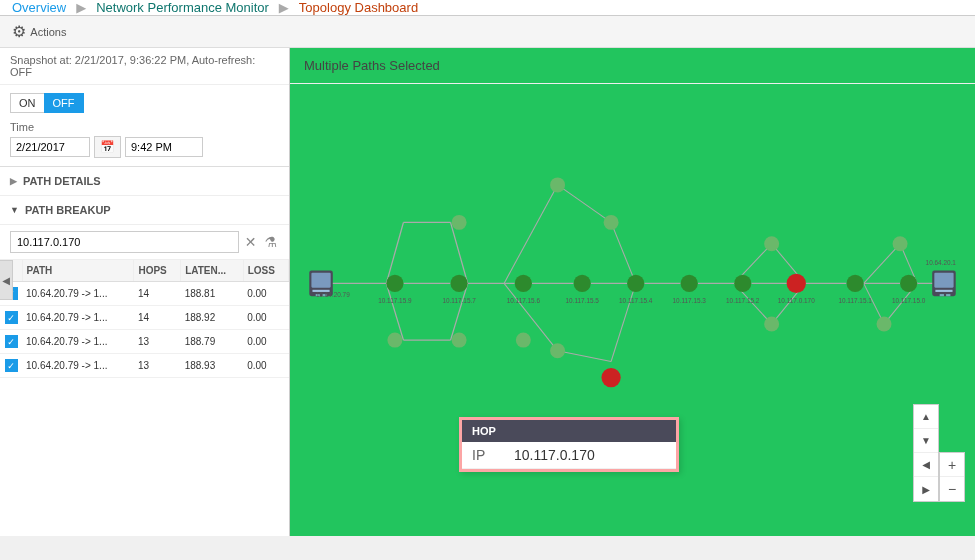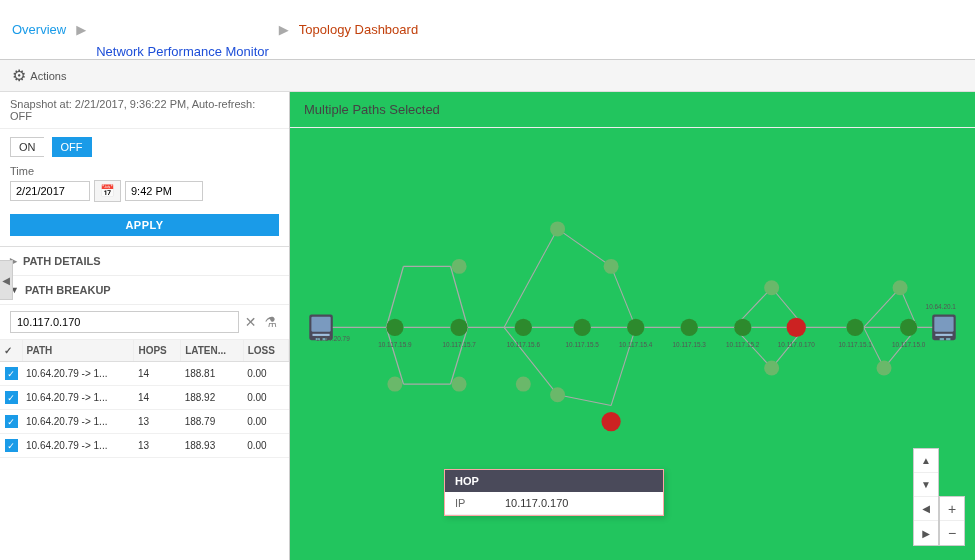--- a/index.html
+++ b/index.html
@@ -48,21 +48,21 @@
     .snapshot-bar {
       padding: 6px 10px;
       font-size: 11px;
       color: #666;
       border-bottom: 1px solid #eee;
     }
 
     .toggle-row {
       display: flex;
       align-items: center;
-      gap: 8px;
+      gap: 0;
       padding: 8px 10px 4px;
     }
     .toggle-btn {
       padding: 3px 8px;
       font-size: 11px;
       border: 1px solid #ccc;
       cursor: pointer;
     }
     .toggle-on {
       background: #fff;
@@ -213,39 +213,39 @@
     }
 
     .topology-svg {
       width: 100%;
       height: 100%;
     }
 
     .hop-tooltip {
       position: absolute;
       bottom: 60px;
-      left: 154px;
-      background: #fff;
-      border: 1px solid #fca5a5;
+      left: 169px;
+      background: #fff;
+      border: 3px solid #fca5a5;
       min-width: 220px;
       box-shadow: 2px 2px 6px rgba(0,0,0,0.15);
     }
     .hop-tooltip-header {
       background: #4a4a5a;
       color: #fff;
       padding: 5px 10px;
       font-size: 11px;
       font-weight: 600;
     }
     .hop-tooltip-row {
       display: flex;
       align-items: center;
       padding: 5px 10px;
-      gap: 20px;
-      font-size: 11px;
+      gap: 12px;
+      font-size: 14px;
       border-bottom: 1px solid #f0f0f0;
     }
     .hop-tooltip-key { color: #666; min-width: 30px; }
     .hop-tooltip-val { color: #333; }
 
     .zoom-controls {
       position: absolute;
       bottom: 30px;
       right: 10px;
       display: flex;
@@ -308,21 +308,21 @@
       color: #666;
       z-index: 10;
     }
   </style>
 </head>
 <body>
 
 <div class="top-bar">
   <span style="color:#1a9be8;cursor:pointer;">Overview</span>
   <span class="breadcrumb-arrow">▶</span>
-  <span style="color:#1d4ed8;cursor:pointer;margin-top:44px;">Network Performance Monitor</span>
+  <span style="color:#0f766e;cursor:pointer;">Network Performance Monitor</span>
   <span class="breadcrumb-arrow">▶</span>
   <span class="breadcrumb-active">Topology Dashboard</span>
 </div>
 
 <div class="actions-bar">
   <span class="actions-icon">⚙</span>
   <span class="actions-label">Actions</span>
 </div>
 
 <div class="main-container">
@@ -340,21 +340,20 @@
 
     <div class="time-section">
       <div class="time-label">Time</div>
       <div class="time-inputs">
         <input class="date-input" type="text" value="2/21/2017" style="">
         <button class="cal-btn">📅</button>
         <input class="time-input" type="text" value="9:42 PM" style="">
       </div>
     </div>
 
-    <button class="apply-btn">APPLY</button>
 
     <hr class="section-divider">
 
     <div class="section-header">
       <span class="section-arrow">▶</span>
       <span>PATH DETAILS</span>
     </div>
 
     <div class="path-breakup-header">
       <span class="arrow-down">▼</span>

